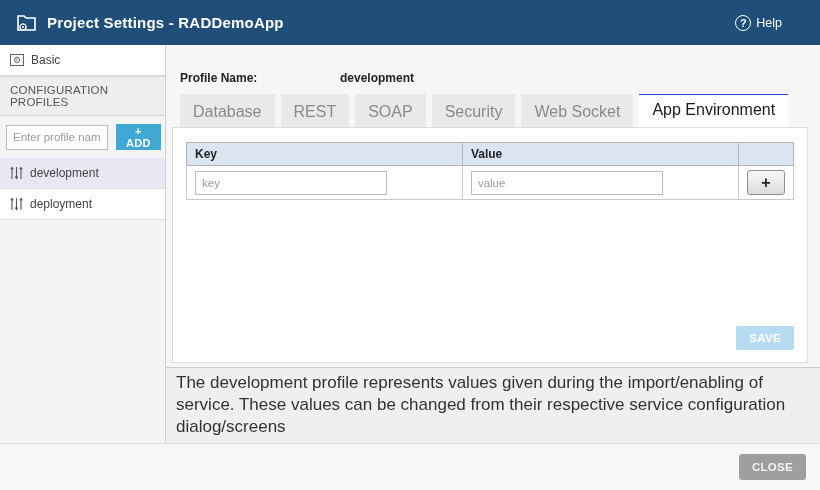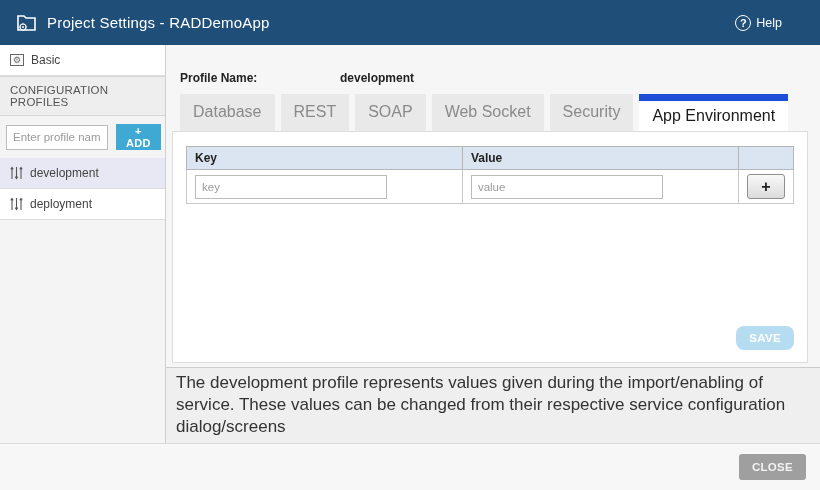--- a/index.html
+++ b/index.html
@@ -14,21 +14,21 @@
   
   .titlebar {
     height: 45px;
     background: #1f4e79;
     color: #fff;
     display: flex;
     align-items: center;
     padding: 0 16px;
   }
   .titlebar .app-icon { margin-right: 9px; display: flex; align-items: center; }
-  .titlebar .title { font-size: 15px; font-weight: normal; letter-spacing: .2px; }
+  .titlebar .title { font-size: 15px; font-weight: bold; letter-spacing: .2px; }
   .help-btn {
     margin-left: auto;
     margin-right: 22px;
     display: flex;
     align-items: center;
     gap: 5px;
     color: #fff;
     cursor: pointer;
     font-size: 12.5px;
   }
@@ -132,21 +132,21 @@
     color: #8a8a8a;
     padding: 6px 13px 6px 13px;
     border-top: 3px solid transparent;
     cursor: pointer;
     font-size: 16px;
     white-space: nowrap;
   }
   .tab.active {
     background: #fff;
     color: #1a1a1a;
-    border-top: 7px solid #1d4ed8;
+    border-top: 1px solid #1d4ed8;
   }
   .panel {
     flex: 1;
     background: #fff;
     border: 1px solid #ddd;
     margin: 0 12px 4px 6px;
     position: relative;
     padding: 14px 13px;
   }
   table.kv {
@@ -194,21 +194,21 @@
     cursor: pointer;
     line-height: 1;
   }
   .save-btn {
     position: absolute;
     right: 13px;
     bottom: 12px;
     background: #b5dcf0;
     color: #fff;
     border: none;
-    border-radius: 8px;
+    border-radius: 2px;
     padding: 6px 13px;
     font-size: 11.5px;
     font-weight: bold;
     letter-spacing: .3px;
     cursor: default;
   }
   .note {
     background: #efefef;
     border-top: 1px solid #ccc;
     padding: 4px 18px 5px 10px;
@@ -314,22 +314,22 @@
   <div class="main">
     <div class="profile-row">
       <span class="lbl">Profile Name:</span>
       <span class="val">development</span>
     </div>
 
     <div class="tabs">
       <div class="tab">Database</div>
       <div class="tab">REST</div>
       <div class="tab">SOAP</div>
+      <div class="tab">Security</div>
       <div class="tab">Web Socket</div>
-      <div class="tab">Security</div>
       <div class="tab active">App Environment</div>
     </div>
 
     <div class="panel">
       <table class="kv">
         <thead>
           <tr>
             <th class="col-key">Key</th>
             <th class="col-value">Value</th>
             <th class="col-action"></th>

